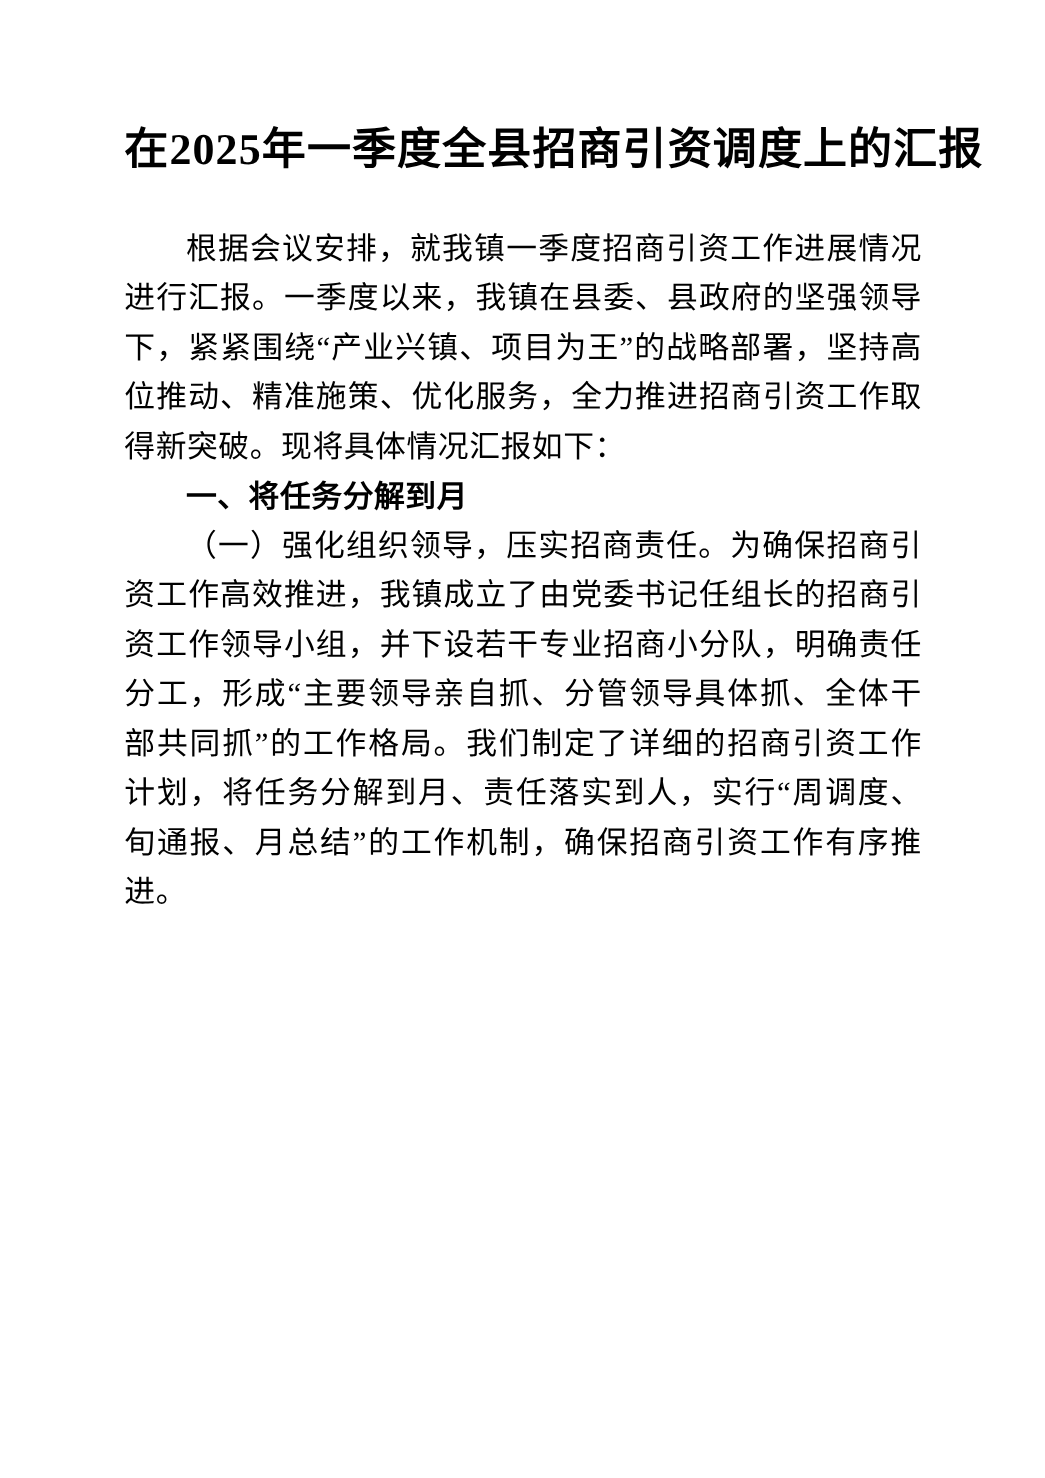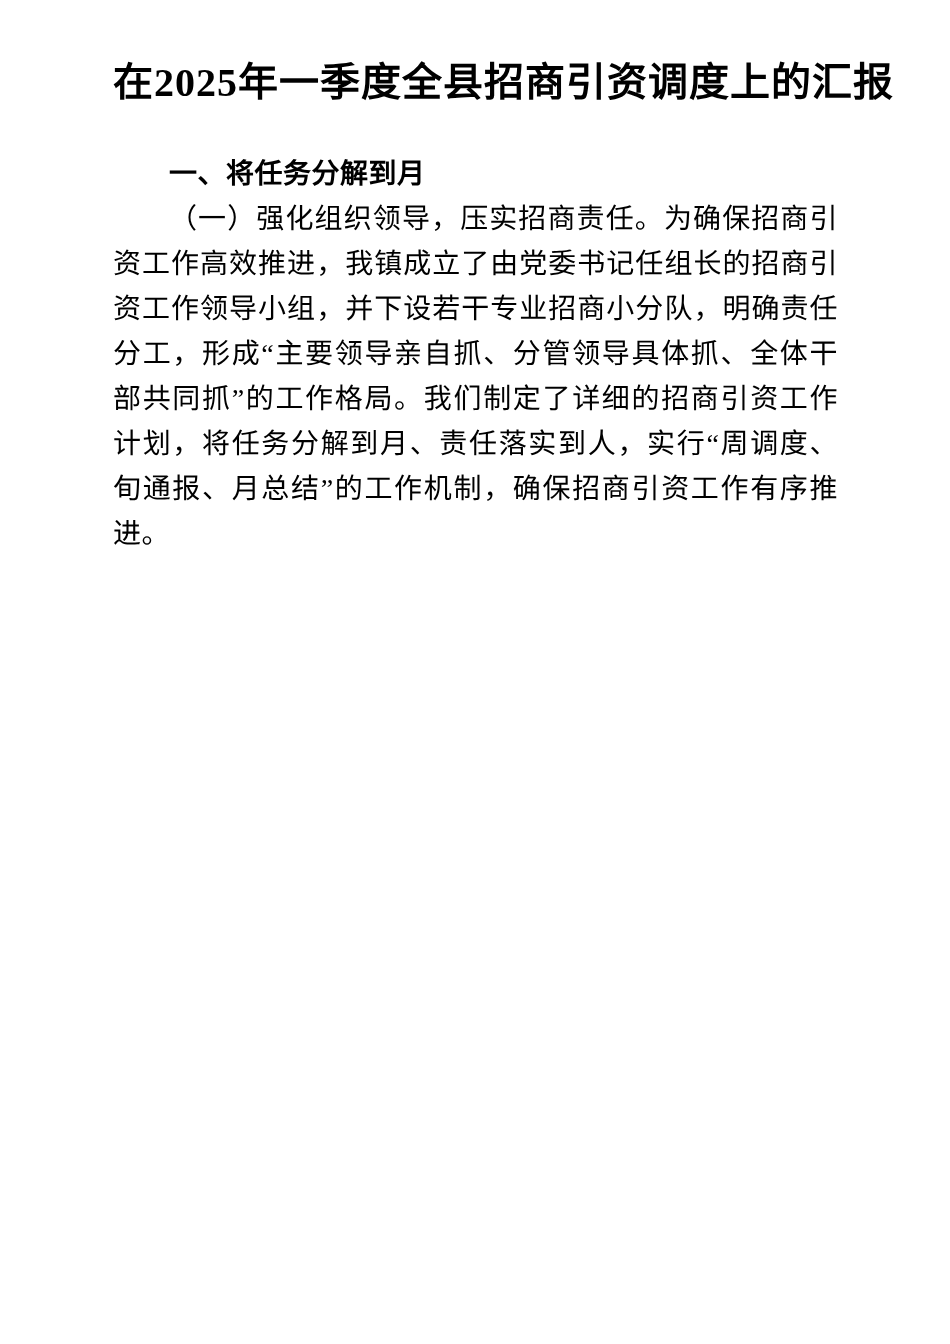--- a/index.html
+++ b/index.html
@@ -12,21 +12,21 @@
     height: 1344px;
     overflow: hidden;
     color: #000000;
     font-family: "Liberation Serif", "DejaVu Serif", serif;
     -webkit-font-smoothing: antialiased;
   }
   .page {
     box-sizing: border-box;
     width: 950px;
     height: 1344px;
-    padding: 55px 112px 0 113px;
+    padding: 108px 112px 0 113px;
     background: #ffffff;
   }
   .doc-title {
     margin: 0 0 40px 0;
     font-family: "Liberation Serif", "DejaVu Serif", serif;
     font-weight: bold;
     font-size: 40px;
     line-height: 56px;
     letter-spacing: 1px;
     text-align: center;
@@ -50,18 +50,19 @@
     letter-spacing: 0.5px;
     text-indent: 2em;
   }
 </style>
 </head>
 <body>
 
 <div class="page">
   <h1 class="doc-title">在2025年一季度全县招商引资调度上的汇报</h1>
 
+  <p class="body-para">根据会议安排，就我镇一季度招商引资工作进展情况进行汇报。一季度以来，我镇在县委、县政府的坚强领导下，紧紧围绕“产业兴镇、项目为王”的战略部署，坚持高位推动、精准施策、优化服务，全力推进招商引资工作取得新突破。现将具体情况汇报如下：</p>
 
   <h2 class="section-heading">一、将任务分解到月</h2>
 
   <p class="body-para">（一）强化组织领导，压实招商责任。为确保招商引资工作高效推进，我镇成立了由党委书记任组长的招商引资工作领导小组，并下设若干专业招商小分队，明确责任分工，形成“主要领导亲自抓、分管领导具体抓、全体干部共同抓”的工作格局。我们制定了详细的招商引资工作计划，将任务分解到月、责任落实到人，实行“周调度、旬通报、月总结”的工作机制，确保招商引资工作有序推进。</p>
 
 </div>
 
 </body></html>

